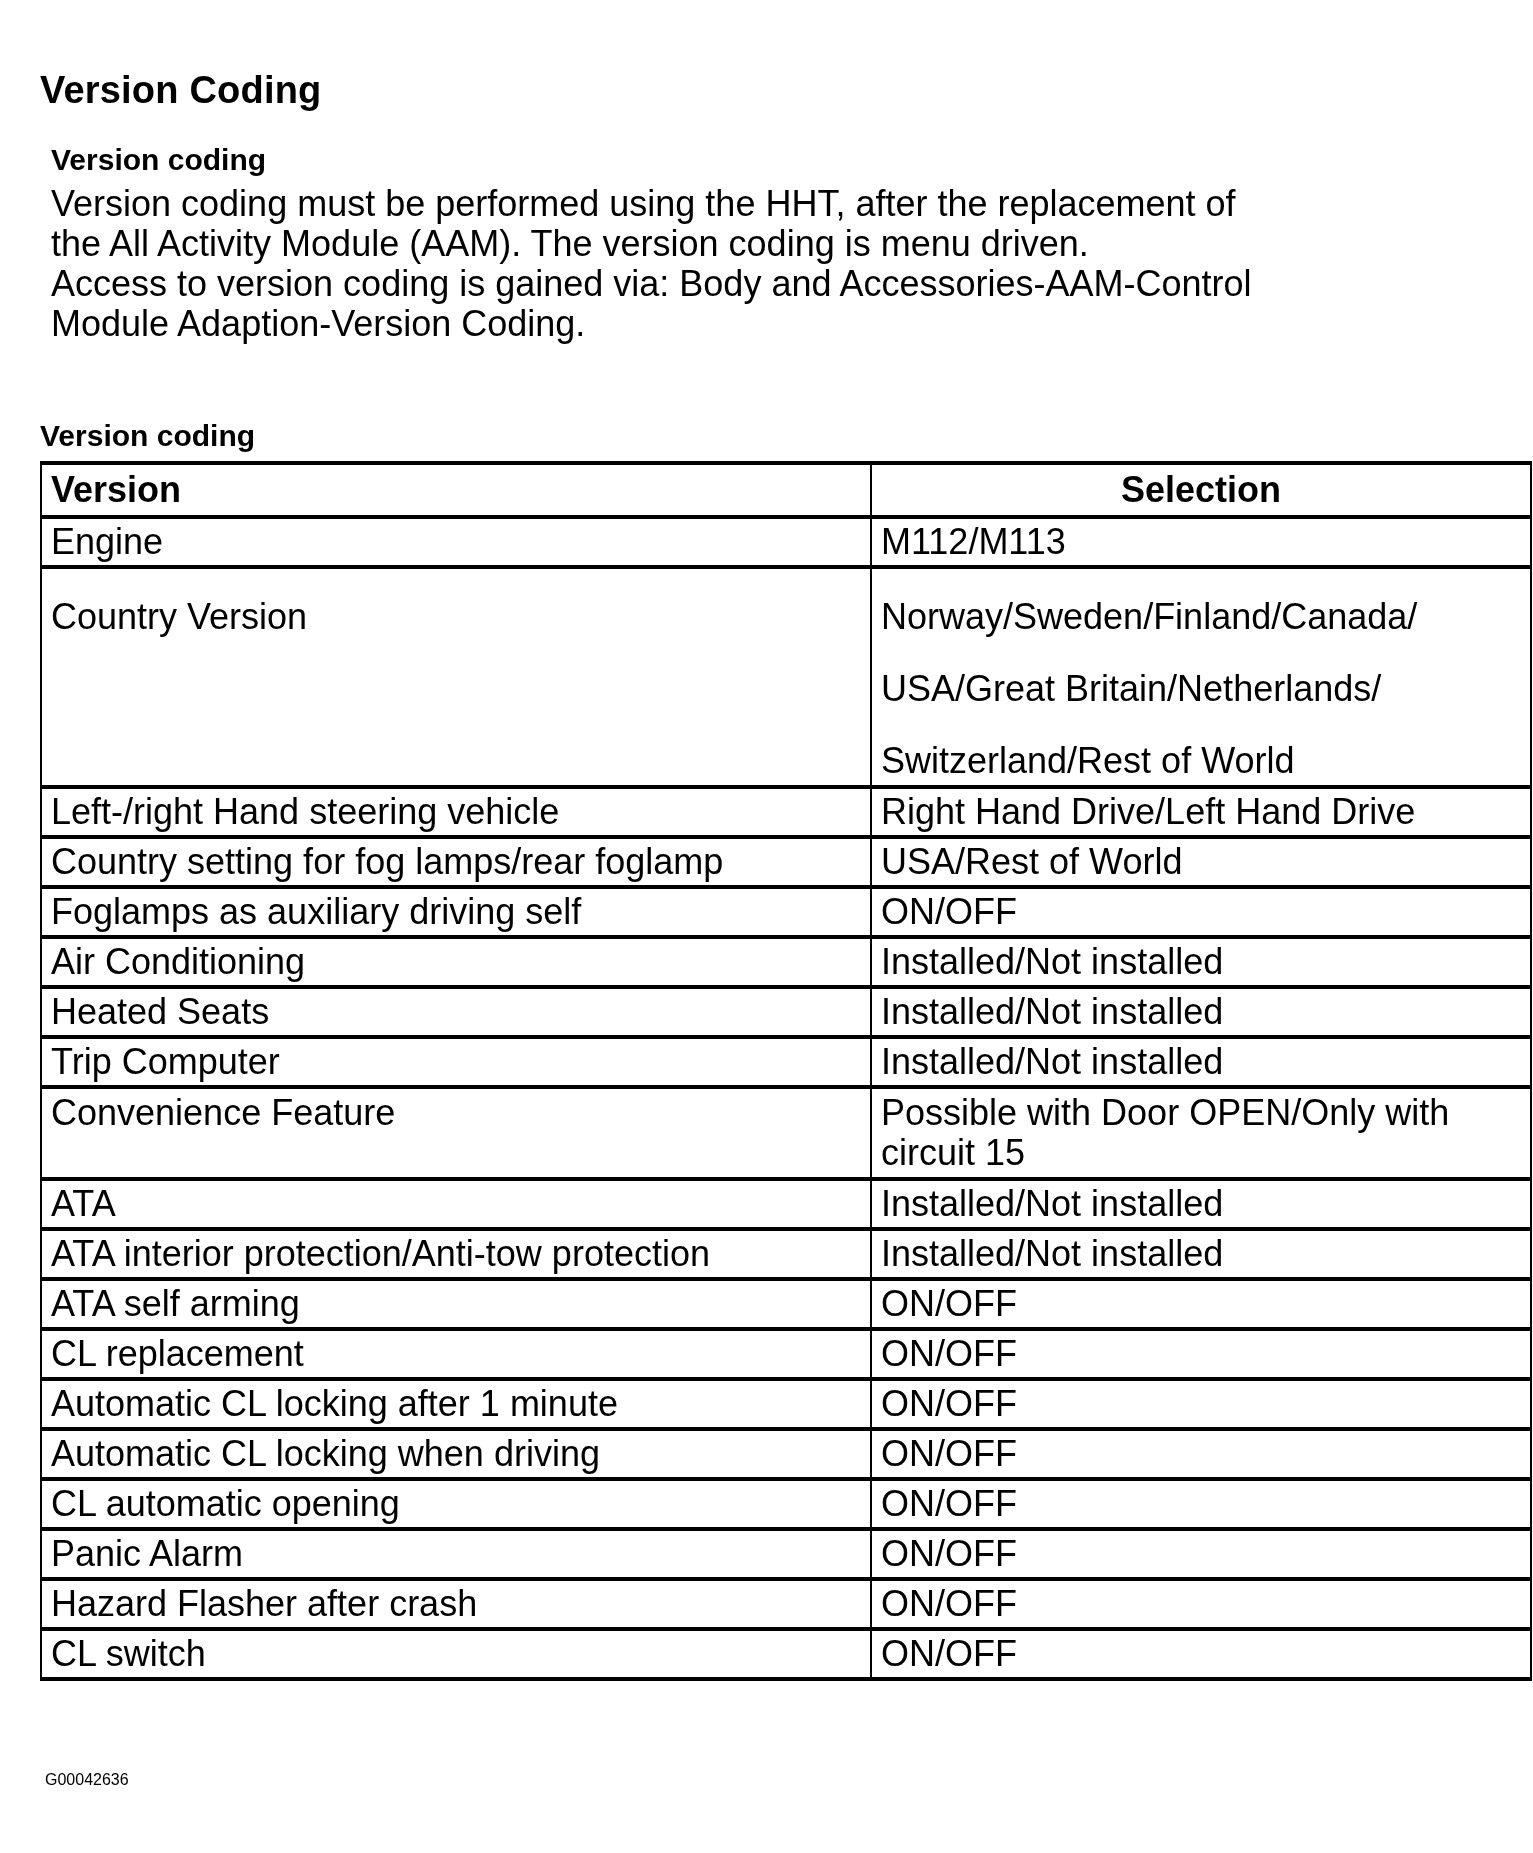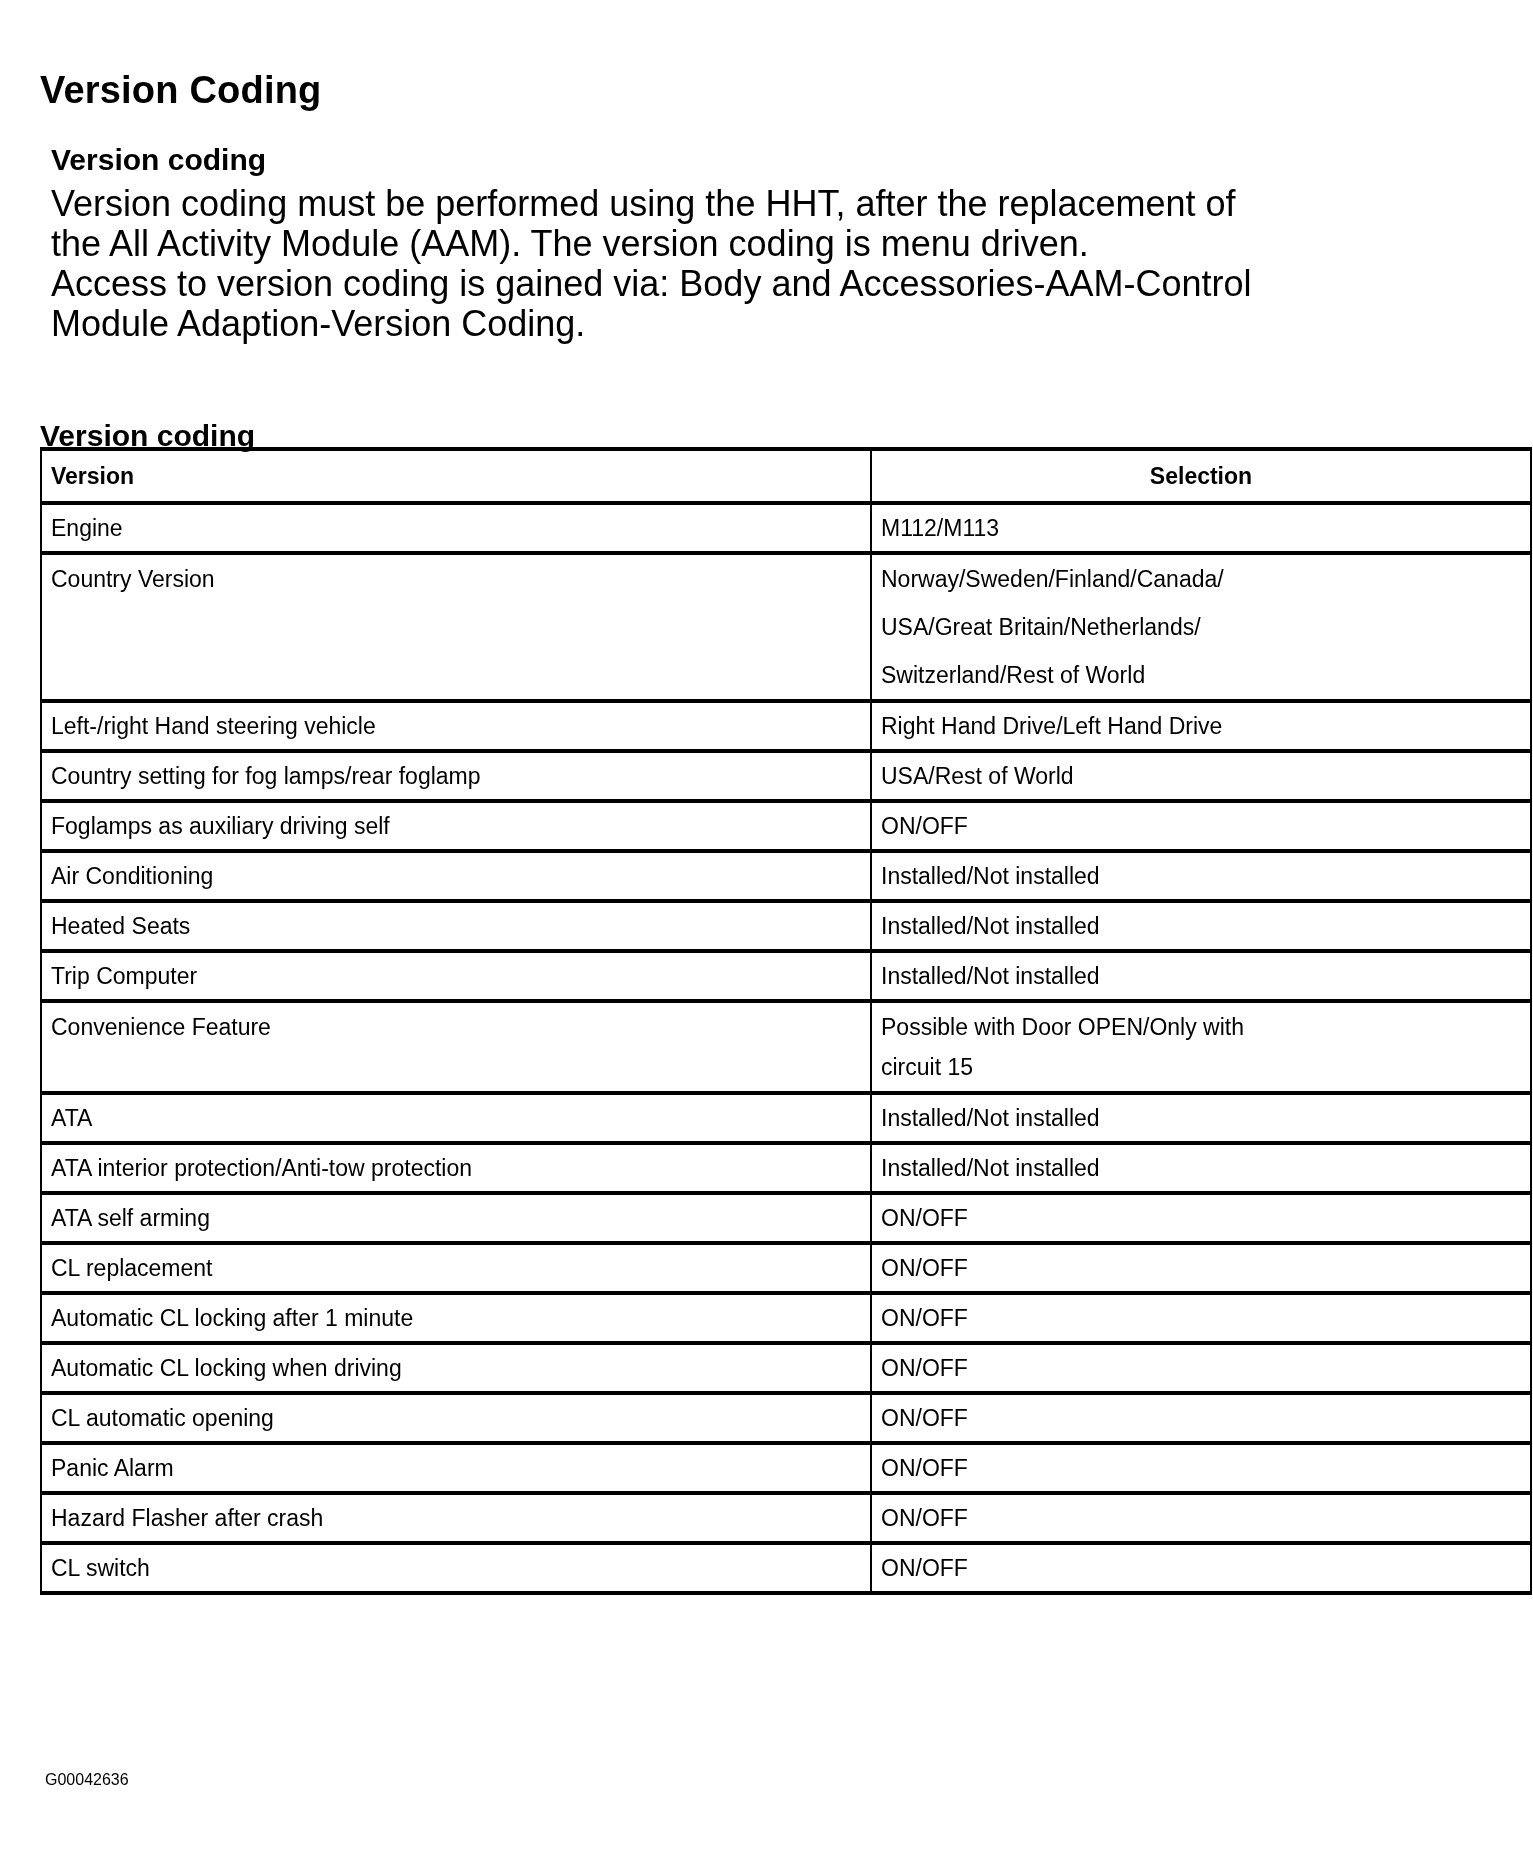--- a/index.html
+++ b/index.html
@@ -51,25 +51,25 @@
       left: 40px;
       top: 416px;
       margin: 0;
       font-size: 30px;
       font-weight: bold;
       line-height: 40px;
     }
     .coding-table {
       position: absolute;
       left: 40px;
-      top: 447px;
+      top: 461px;
       width: 1490px;
       border-collapse: collapse;
       table-layout: fixed;
-      font-size: 23px;
+      font-size: 36px;
     }
     .coding-table th,
     .coding-table td {
       border-left: 2px solid #000;
       border-right: 2px solid #000;
       border-top: 4px solid #000;
       border-bottom: 4px solid #000;
       padding: 0 9px;
       vertical-align: top;
       text-align: left;
@@ -84,20 +84,21 @@
     .coding-table th.sel-head {
       text-align: center;
     }
     .coding-table col.c1 { width: 830px; }
     .coding-table col.c2 { width: 660px; }
     .coding-table td .line {
       display: block;
     }
     .coding-table tr.multi td .line {
       line-height: 48px;
+      margin-top: 24px;
     }
     .coding-table tr.wrap td .line {
       line-height: 40px;
     }
     .coding-table tr.wrap td {
       padding-top: 4px;
       padding-bottom: 4px;
     }
     .figure-id {
       position: absolute;

